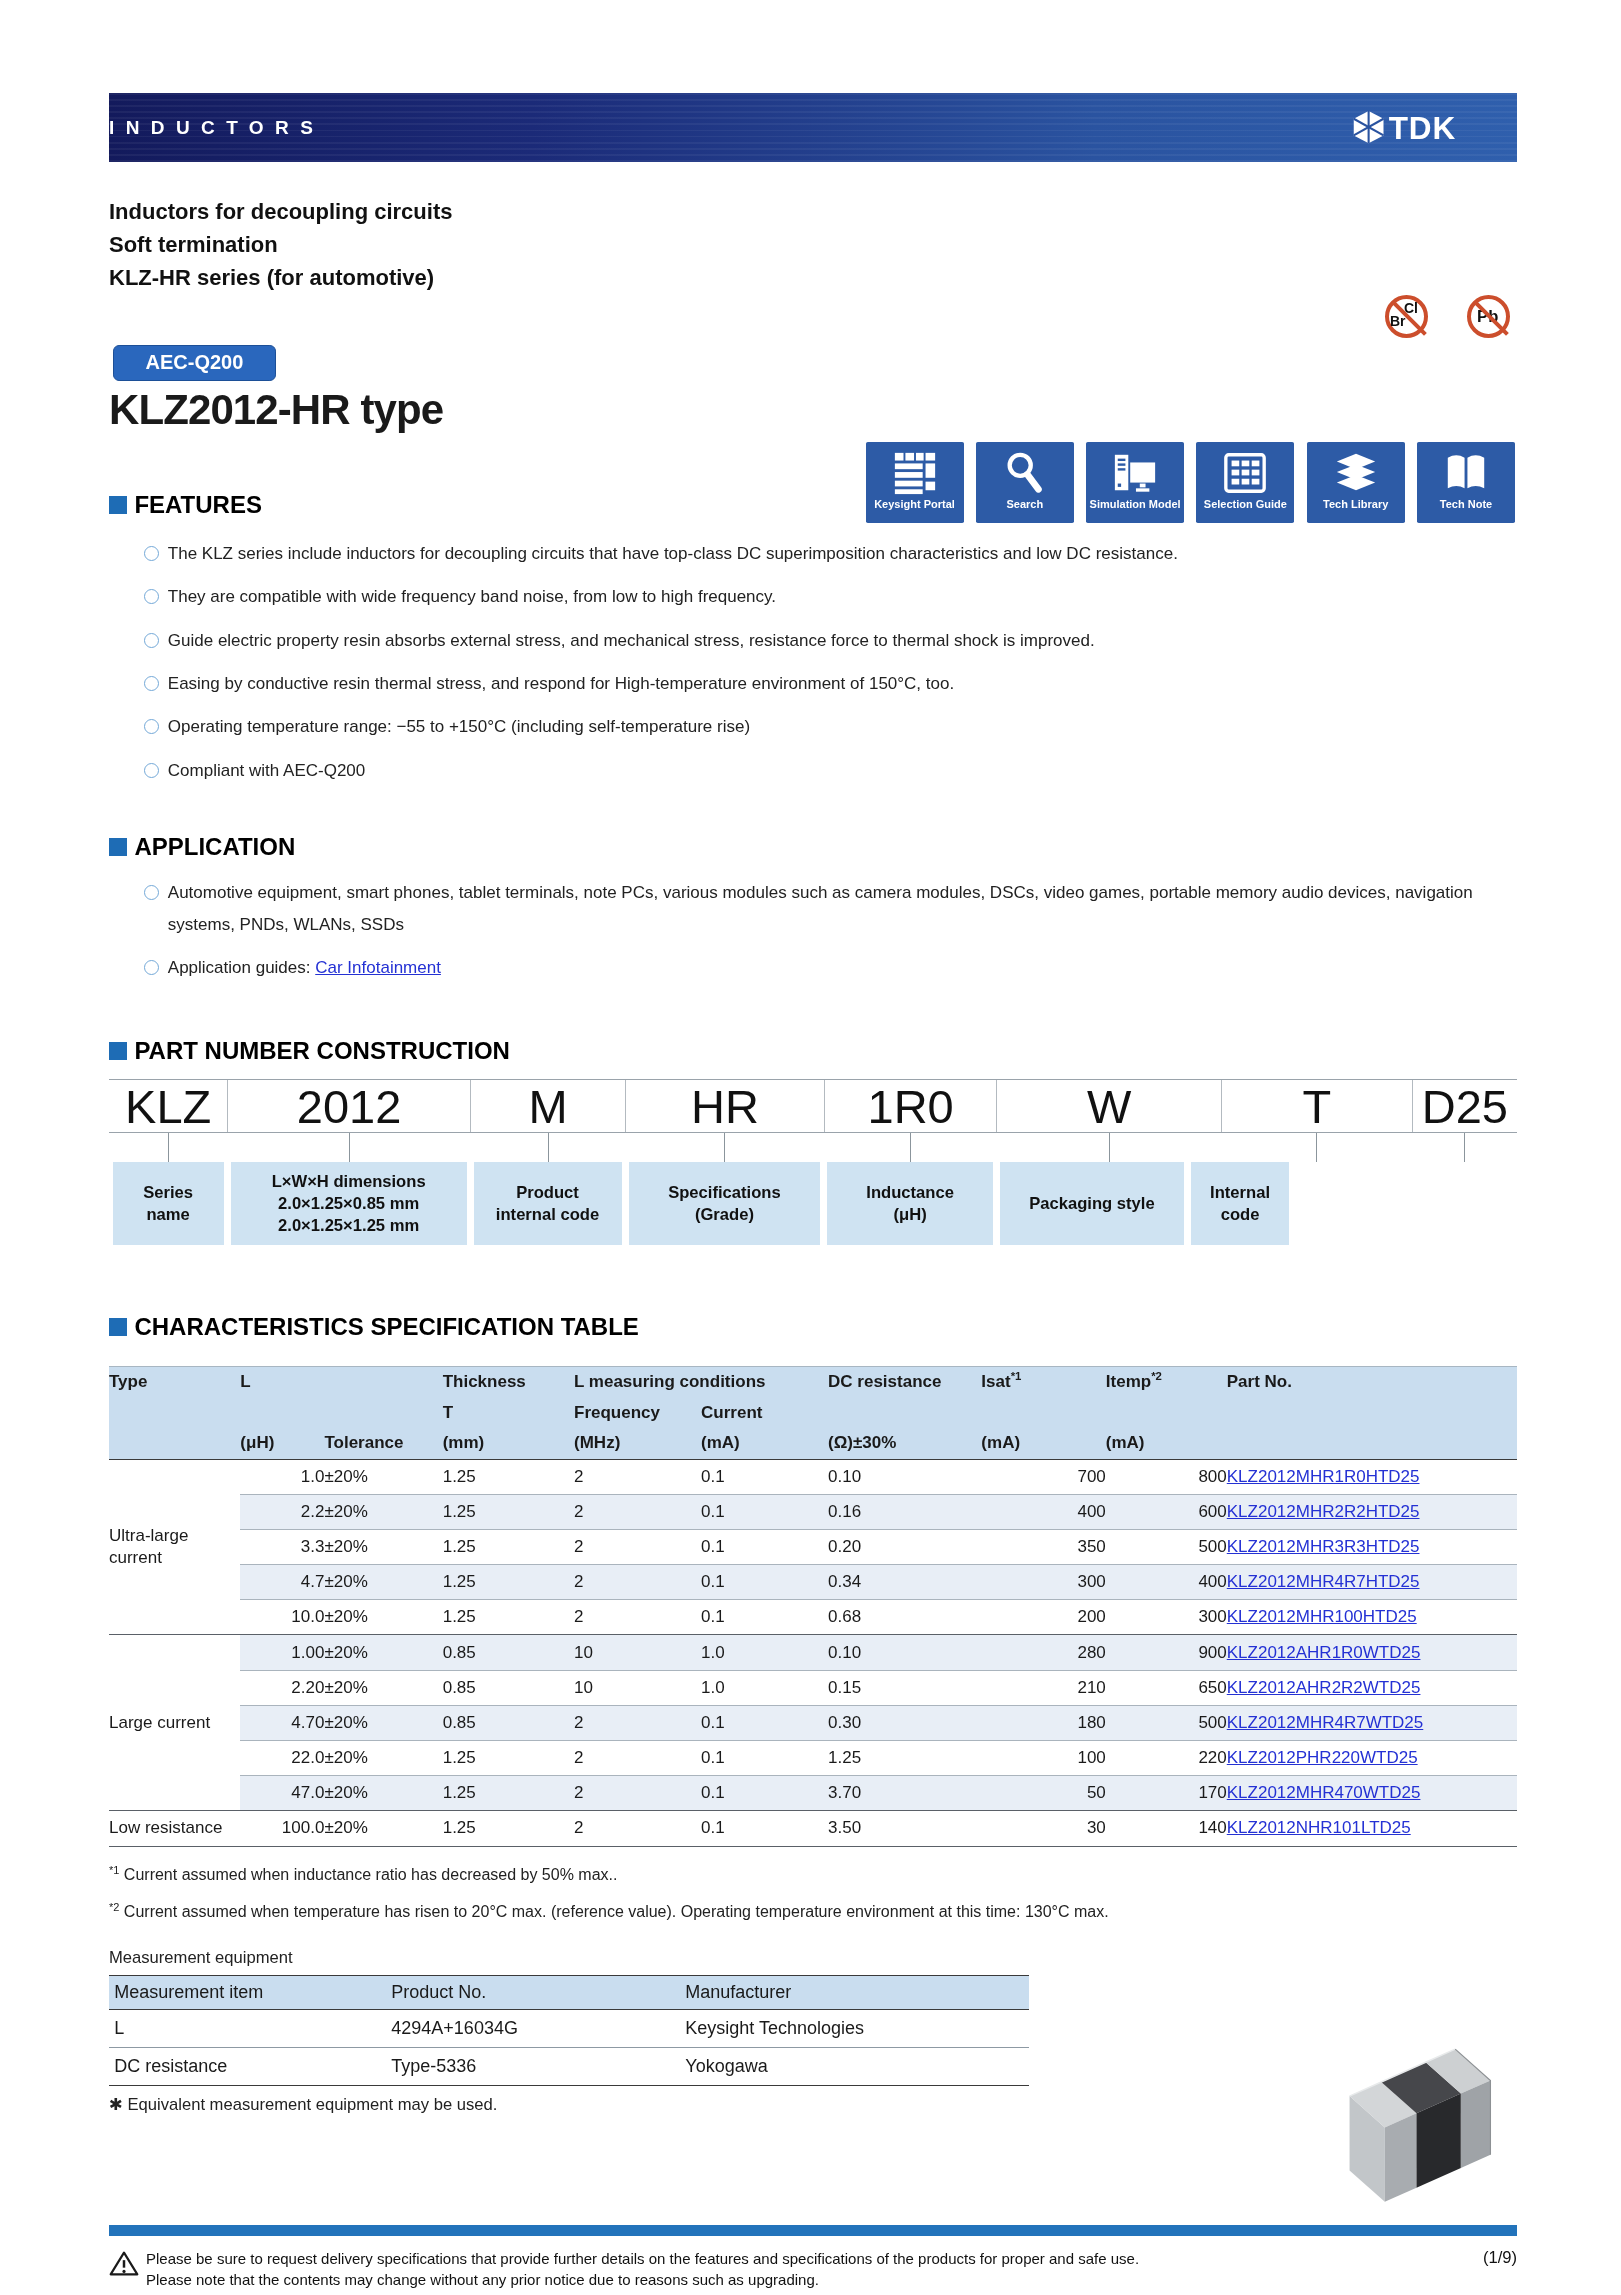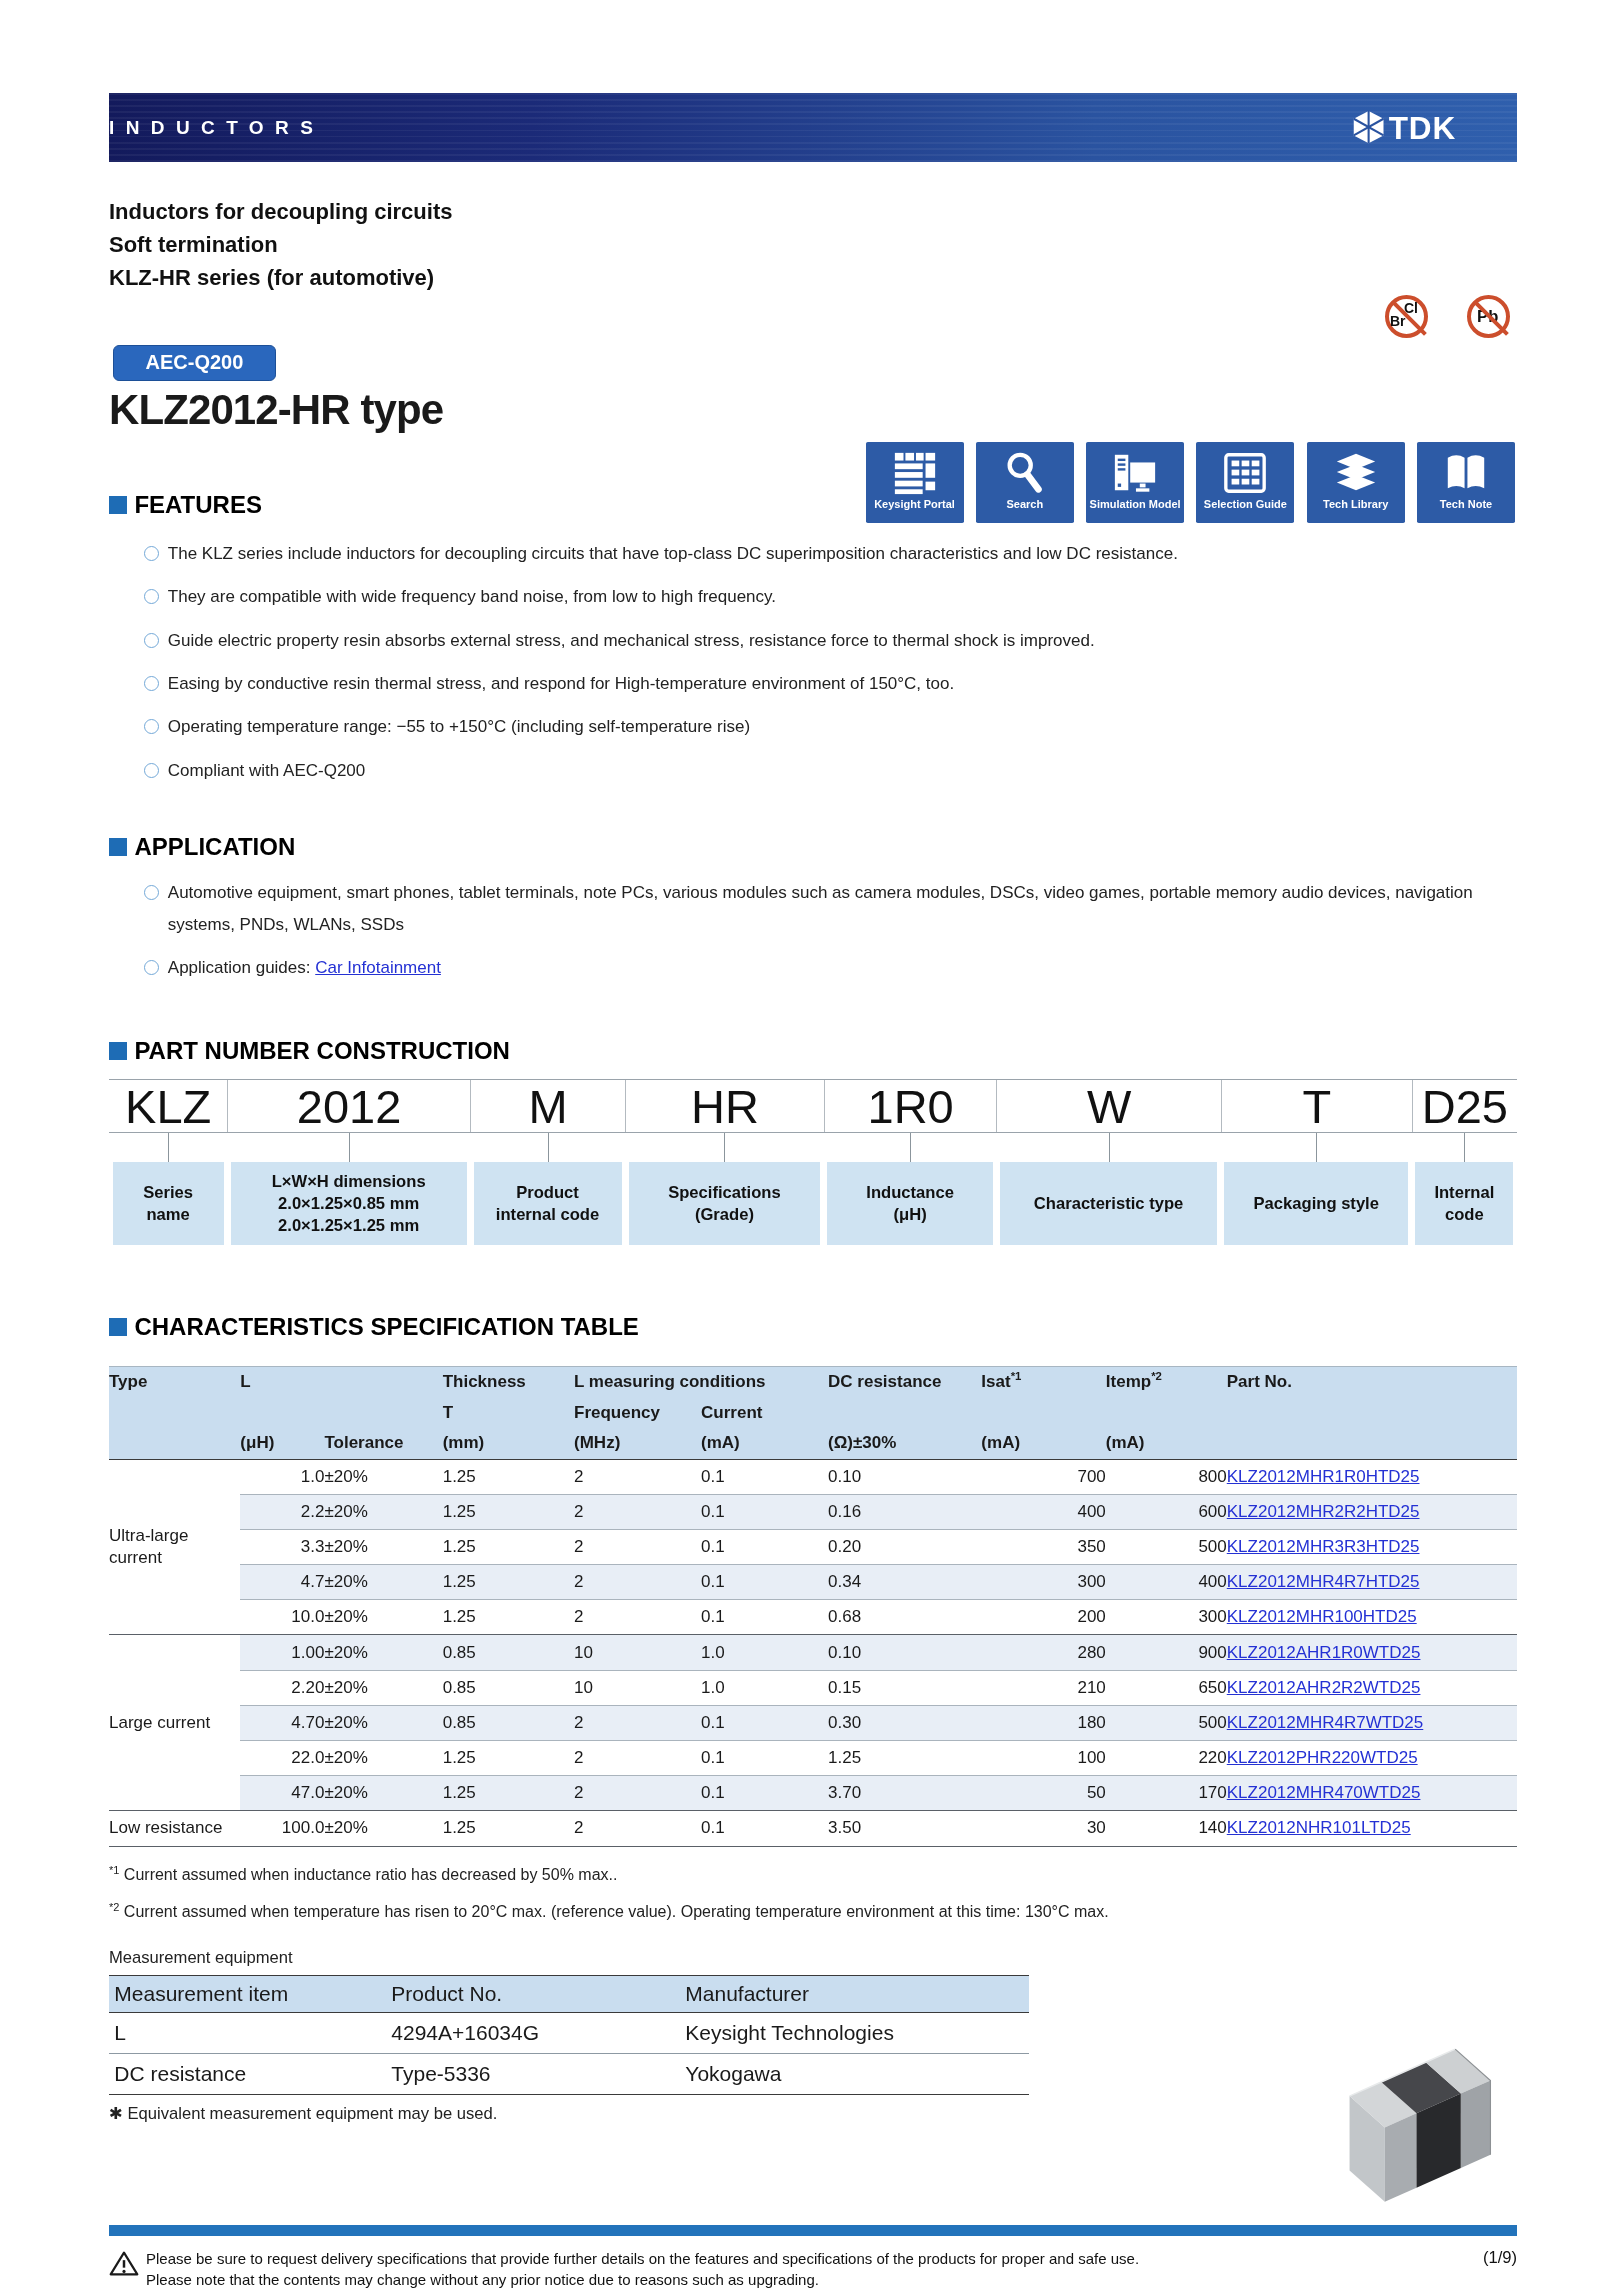--- a/index.html
+++ b/index.html
@@ -87,21 +87,21 @@
   .itemp-r{text-align:right;padding-right:16px;}
   a.plink{color:#2431d4;text-decoration:underline;}
   sup.mark{font-size:11.4px;vertical-align:super;line-height:0;}
 
   .footnotes{margin-top:10.5px;font-size:16px;line-height:26px;color:#222;}
   .footnotes .fn{margin-bottom:5.3px;}
   .footnotes sup{font-size:11px;}
 
   
   .m-title{margin-top:23px;font-size:16.6px;color:#222;}
-  table.mtable{border-collapse:collapse;width:920px;margin-top:7px;font-size:21px;table-layout:fixed;}
+  table.mtable{border-collapse:collapse;width:920px;margin-top:7px;font-size:18px;table-layout:fixed;}
   table.mtable th{background:#c9ddef;font-weight:normal;text-align:left;padding:6.1px 5.3px;
     border-top:1.8px solid #3a3a3a;border-bottom:1.8px solid #3a3a3a;}
   table.mtable td{padding:8px 5.3px;border-bottom:0.9px solid #8d99a3;}
   table.mtable tr:last-child td{border-bottom:1.8px solid #3a3a3a;}
   .m-note{margin-top:8.8px;font-size:16.6px;color:#222;}
 
   
   .chip{position:absolute;top:1935px;right:112px;width:180px;height:191px;}
 
   
@@ -320,23 +320,20 @@
           <div>Product</div>
           <div>internal code</div>
         </div>
         <div class="pbox" style="width: calc(14.12% - 7px);">
           <div>Specifications</div>
           <div>(Grade)</div>
         </div>
         <div class="pbox" style="width: calc(12.26% - 7px);">
           <div>Inductance</div>
           <div>(μH)</div>
-        </div>
-        <div class="pbox" style="width: calc(15.93% - 7px);">
-          <div>Characteristic type</div>
         </div>
         <div class="pbox" style="width: calc(13.57% - 7px);">
           <div>Packaging style</div>
         </div>
         <div class="pbox" style="width: calc(7.47% - 7px);">
           <div>Internal</div>
           <div>code</div>
         </div>
       </div>
 

